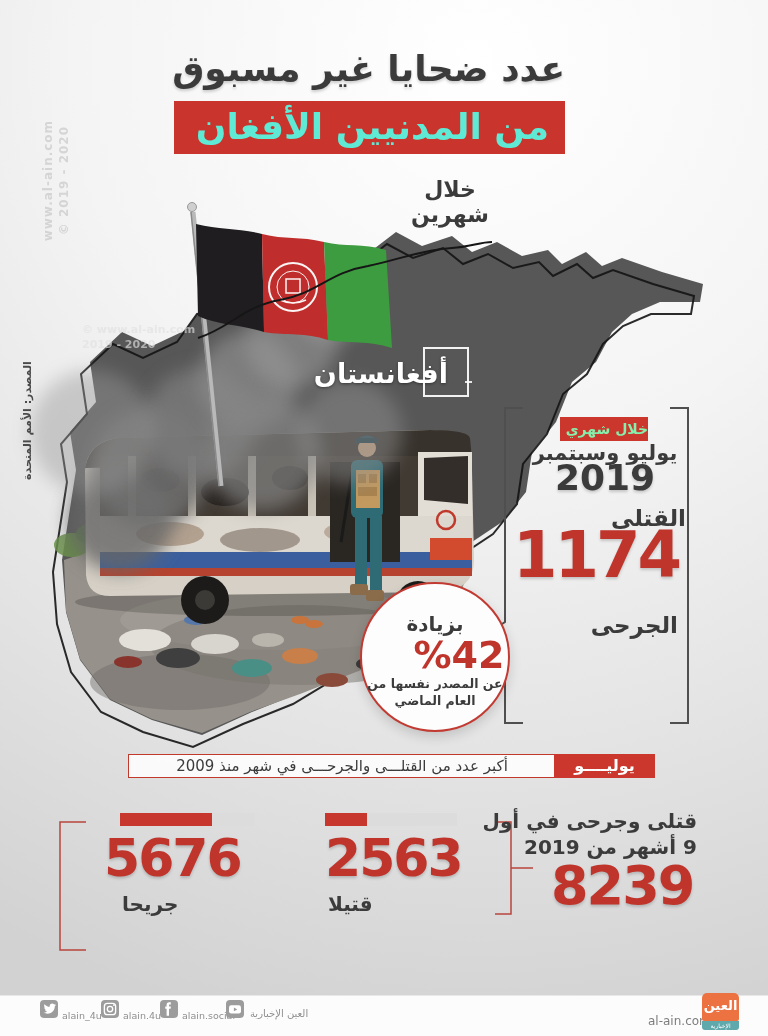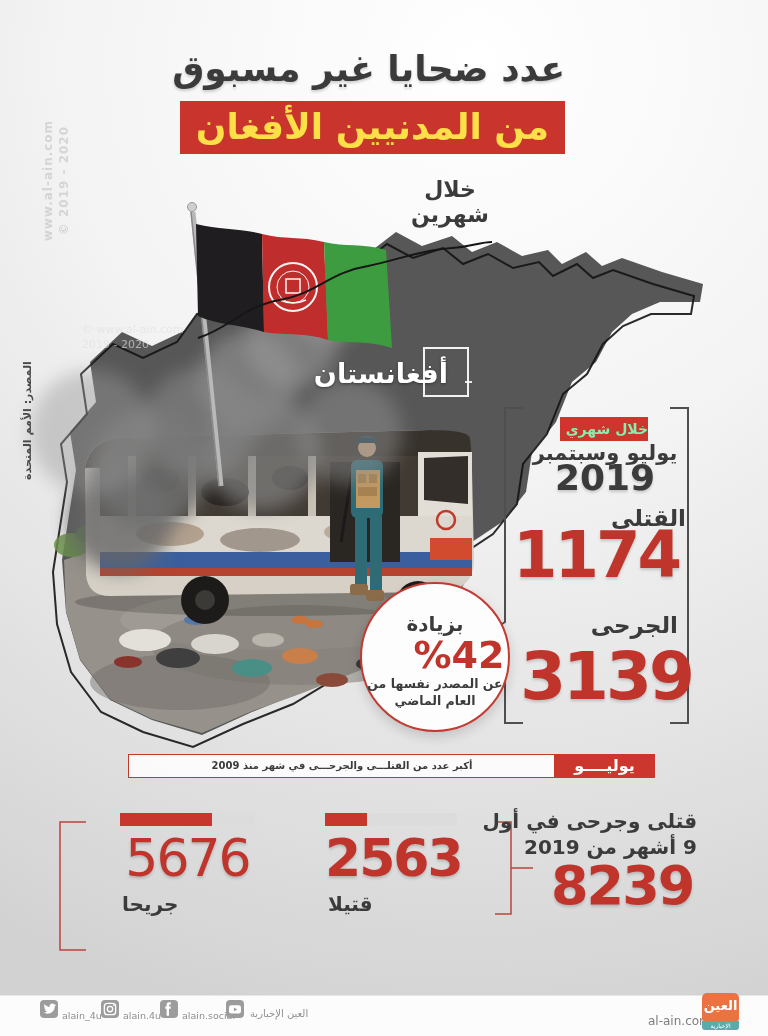--- a/index.html
+++ b/index.html
@@ -9,26 +9,26 @@
     font-family:"DejaVu Sans", sans-serif;color:#3b3b3b;
   }
   .abs{position:absolute;}
   .collage{position:absolute;left:0;top:0;z-index:1;}
   .txt{position:absolute;z-index:5;}
   .dark{color:#3b3b3b;}
   .red{color:#bf352c;}
   .shadow{text-shadow:0 2px 3px rgba(0,0,0,0.18);}
   
   .title1{top:48px;right:203px;font-size:36px;font-weight:bold;line-height:1.15;margin-left:20px;}
-  .title2{top:101px;right:203px;background:#c9342d;color:#fde047;font-size:36px;font-weight:bold;padding:5px 16px 7px 16px;}
+  .title2{top:101px;right:203px;background:#c9342d;color:#5eead4;font-size:36px;font-weight:bold;padding:5px 16px 7px 22px;}
   .subtitle{top:177px;left:385px;width:130px;font-size:22px;font-weight:bold;text-align:center;}
   
   .wm-vert{left:-18px;top:165px;width:150px;font-size:12px;font-weight:bold;letter-spacing:1px;
     color:rgba(110,110,110,0.22);transform:rotate(-90deg);transform-origin:center;text-align:center;line-height:1.3;}
-  .wm-mid{left:82px;top:322px;font-size:11px;font-weight:normal;color:rgba(225,225,225,0.65);line-height:1.4;z-index:3;}
+  .wm-mid{left:82px;top:322px;font-size:11px;font-weight:bold;color:rgba(225,225,225,0.65);line-height:1.4;z-index:3;}
   .src-vert{left:-33px;top:414px;width:120px;font-size:11px;font-weight:bold;color:#4a4a4a;
     transform:rotate(-90deg);transform-origin:center;text-align:center;}
   
   .country{top:358px;left:318px;width:130px;color:#fff;font-size:27px;font-weight:bold;text-align:center;
     text-shadow:0 1px 3px rgba(0,0,0,0.4);z-index:4;}
   .country-box{top:347px;left:423px;width:42px;height:46px;border:2px solid rgba(255,255,255,0.92);z-index:4;}
   .country-dash{top:381px;left:465px;width:7px;height:2px;background:rgba(255,255,255,0.85);z-index:4;}
   
   .badge{top:417px;left:560px;width:88px;height:24px;background:#cb362d;color:#86efac;font-size:14px;
     font-weight:bold;line-height:24px;text-align:right;}
@@ -39,29 +39,29 @@
   .lbl-wounded{top:612px;right:90px;font-size:23px;font-weight:bold;}
   .num-wounded{top:642px;left:506px;width:200px;font-size:66px;font-weight:bold;letter-spacing:-3px;line-height:1.05;text-align:center;}
   
   .circle{top:582px;left:360px;width:146px;height:146px;border-radius:50%;background:#fdfdfd;
     border:2px solid #c23b32;z-index:4;box-shadow:0 5px 12px rgba(0,0,0,0.15);text-align:center;}
   .circle .w1{margin-top:28px;font-size:20px;font-weight:bold;}
   .circle .w2{font-size:38px;font-weight:bold;line-height:1.05;padding-left:48px;}
   .circle .w3{font-size:12.5px;font-weight:bold;line-height:1.35;}
   
   .jb-text{top:754px;left:128px;width:426px;height:22px;border:1px solid #c0392b;background:rgba(255,255,255,0.85);
-    font-size:10px;font-weight:bold;line-height:22px;text-align:center;}
+    font-size:15px;font-weight:normal;line-height:22px;text-align:center;}
   .jb-month{top:754px;left:554px;width:101px;height:24px;background:#cb362d;color:#fff;font-size:16px;
     font-weight:bold;line-height:24px;text-align:center;}
   
   .bar{position:absolute;height:13px;background:#dcdcdc;z-index:5;}
   .bar-fill{height:100%;background:#c8372e;}
   .bar1{top:813px;left:120px;width:135px;}
   .bar2{top:813px;left:325px;width:132px;}
-  .num1{top:831px;left:120px;width:135px;font-size:52px;font-weight:normal;letter-spacing:-2px;line-height:1.05;text-align:center;}
+  .num1{top:831px;left:104px;width:135px;font-size:52px;font-weight:bold;letter-spacing:-2px;line-height:1.05;text-align:center;}
   .num2{top:831px;left:325px;width:132px;font-size:52px;font-weight:bold;letter-spacing:-2px;line-height:1.05;text-align:center;}
   .lab1{top:892px;left:122px;font-size:20px;font-weight:bold;}
   .lab2{top:892px;left:328px;font-size:20px;font-weight:bold;}
   .wc{top:922px;left:40px;width:400px;font-size:19px;font-weight:bold;text-align:center;}
   .nm1{top:809px;right:71px;font-size:20px;font-weight:bold;}
   .nm2{top:835px;right:71px;font-size:20px;font-weight:bold;}
   .nm-num{top:858px;left:551px;width:132px;font-size:54px;font-weight:bold;letter-spacing:-2px;line-height:1.05;text-align:center;}
   
   .footer{position:absolute;left:0;top:995px;width:768px;height:41px;background:#fcfcfc;border-top:1px solid #e8e8e8;z-index:6;padding-left:36px;}
   .soc-ic{position:absolute;top:4px;width:18px;height:18px;border-radius:4px;background:#9c9c9c;}
@@ -217,21 +217,20 @@
 <div class="txt country" dir="rtl">أفغانستان</div>
 <div class="abs country-box" style="z-index:4;"></div>
 <div class="abs country-dash"></div>
 
 <div class="txt badge" dir="rtl">خلال شهري</div>
 <div class="txt months dark" dir="rtl">يوليو وسبتمبر</div>
 <div class="txt year dark shadow">2019</div>
 <div class="txt lbl-killed dark" dir="rtl">القتلى</div>
 <div class="txt num-killed red shadow">1174</div>
 <div class="txt lbl-wounded dark" dir="rtl">الجرحى</div>
-<div class="txt num-wounded red shadow">3139</div>
 
 <div class="abs circle" style="z-index:4;">
   <div class="w1 dark" dir="rtl">بزيادة</div>
   <div class="w2 red" dir="ltr">%42</div>
   <div class="w3 dark" dir="rtl">عن المصدر نفسها من</div>
   <div class="w3 dark" dir="rtl">العام الماضي</div>
 </div>
 
 <div class="txt jb-text dark" dir="rtl">أكبر عدد من القتلـــى والجرحـــى في شهر منذ 2009</div>
 <div class="txt jb-month" dir="rtl">يوليــــو</div>

